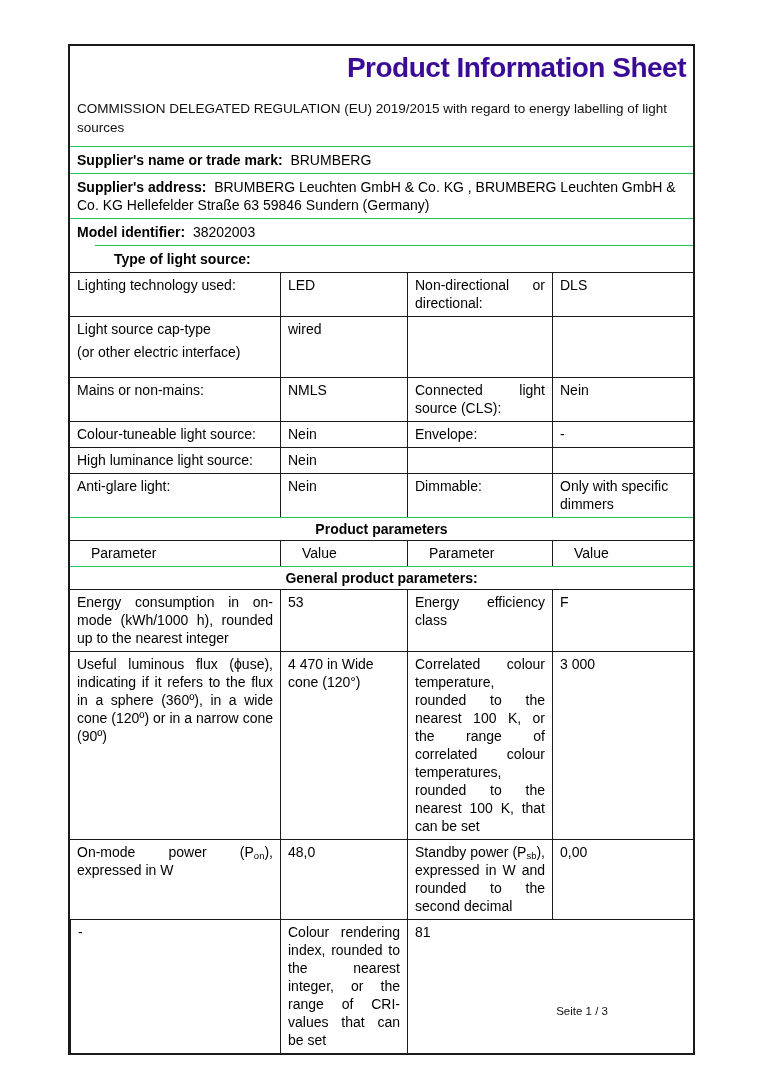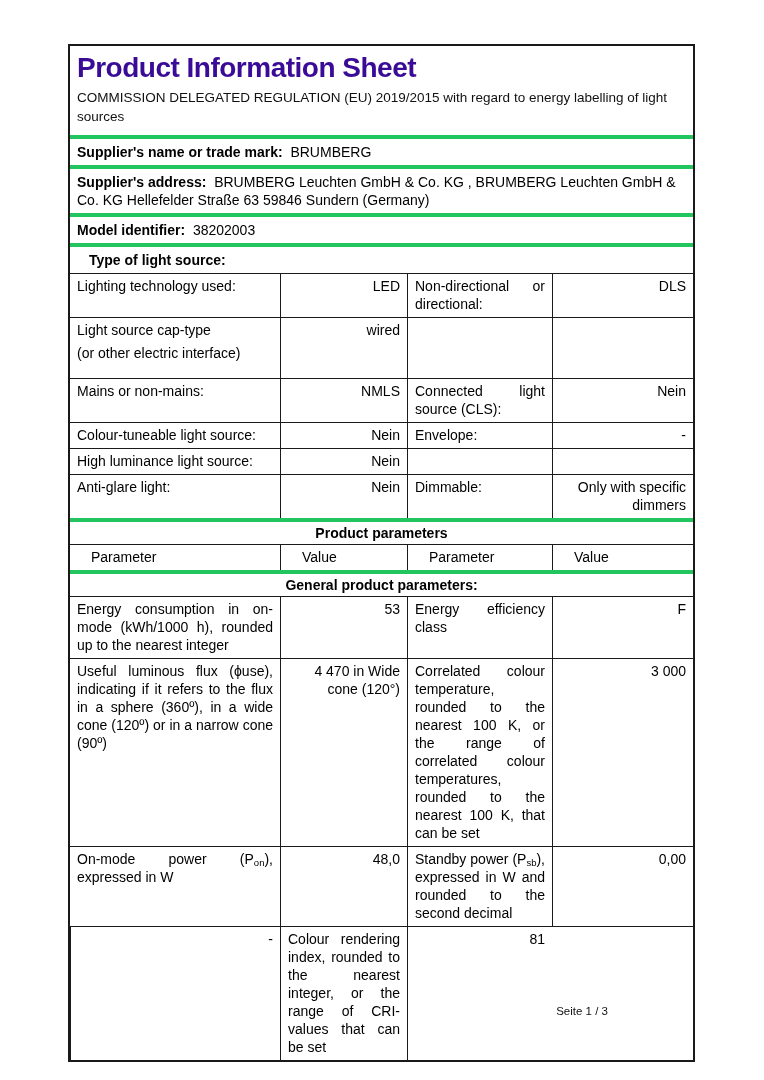--- a/index.html
+++ b/index.html
@@ -11,48 +11,49 @@
     font-family:"Liberation Sans","DejaVu Sans",sans-serif;
     font-size:14px; line-height:18px; color:#000;
     overflow:hidden;
   }
   .sheet {
     position:absolute; left:68px; top:44px;
     width:627px;
     border:2px solid #1a1a1a;
     background:#fff;
   }
-  .block { border-top:4px solid #22c55e; }
+  .block { border-top:1px solid #22c55e; }
   .block:first-child { border-top:none; }
 
   .title-block { padding:5px 7px 9px 7px; }
   .doc-title {
     font-size:28px; line-height:34px; font-weight:bold;
     color:var(--title-color,#3a0b96);
-    margin-bottom:3px;
+    margin-bottom:14px;
     letter-spacing:-0.5px;
+    text-align:right;
   }
   .regulation { font-size:13.5px; line-height:19px; color:#111; }
 
   .kv { padding:4px 7px; }
   .kv .label { font-weight:bold; }
   .kv .value { font-weight:normal; }
 
-  .section-heading { padding:4px 19px; font-weight:bold; }
+  .section-heading { padding:4px 19px; font-weight:bold;margin-left:25px; }
   .center-heading { padding:2px 7px; font-weight:bold; text-align:center; }
 
   .prow {
     display:grid;
     grid-template-columns:210px 127px 145px 141px;
     border-top:1px solid #1a1a1a;
   }
   .cell { padding:3px 7px 4px 7px; min-height:21px; }
   .cell.c2, .cell.c3, .cell.c4 { border-left:1px solid #1a1a1a; }
   .cell.param { text-align:justify; }
-  .cell.value { text-align:right; }
+  .cell.value { text-align:left; }
   .cell .para { margin-bottom:5px; }
   .cell .para:last-child { margin-bottom:12px; }
   .hdr-cell { text-align:left;padding-left:21px; }
   sub { font-size:9.5px; line-height:0; vertical-align:-2px; }
 
   .footer {
     position:absolute; left:68px; top:1004px;
     width:540px; text-align:right;
     font-size:11.5px; line-height:14px; color:#111;
   }

